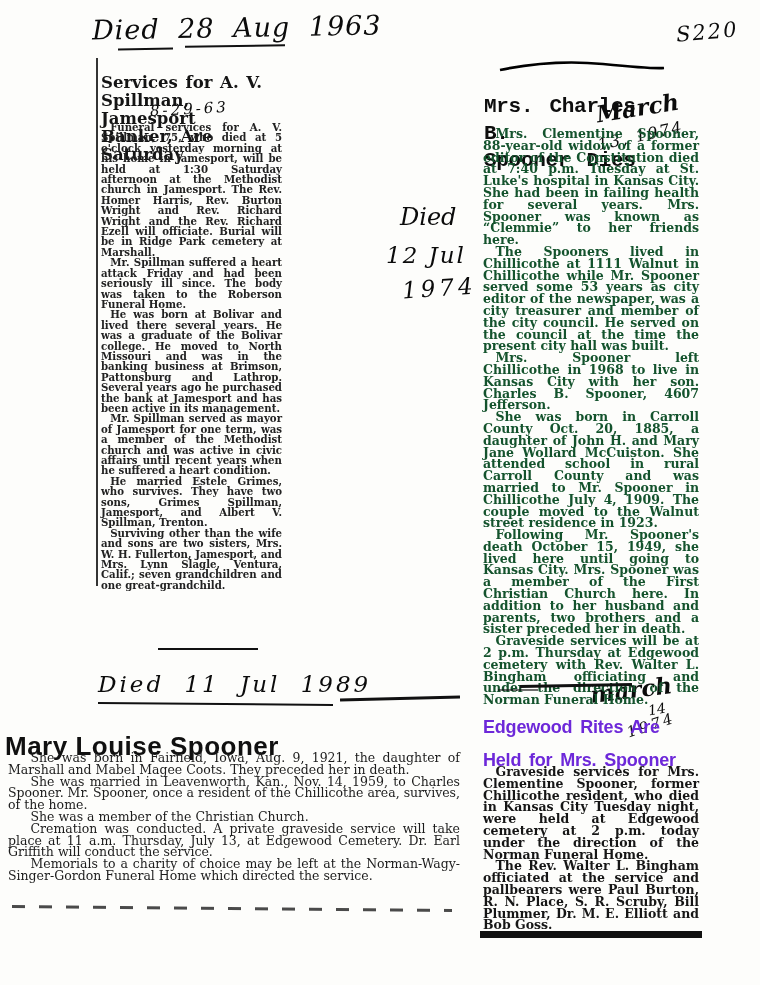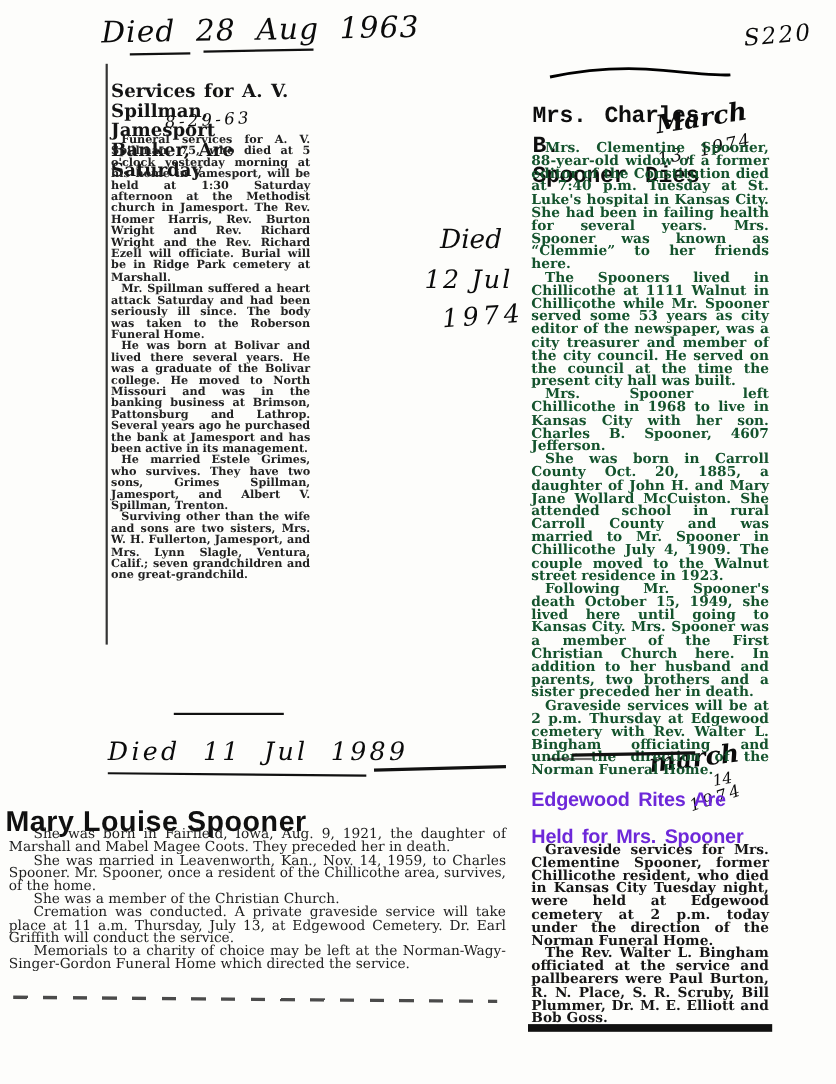--- a/index.html
+++ b/index.html
@@ -97,22 +97,23 @@
   <div class="hw hw-march4">march</div>
   <div class="hw hw-day4">14</div>
   <div class="hw hw-year4">1974</div>
 
   <div class="mark vrule"></div>
   <h2 class="c1-head"><span>Services for A. V.</span><br>
     <span>Spillman, Jamesport</span><br>
     <span>Banker, Are Saturday</span></h2>
   <div class="clip c1-body">
     <p>Funeral services for A. V. Spillman, 75, who died at 5 o'clock yesterday morning at his home in Jamesport, will be held at 1:30 Saturday afternoon at the Methodist church in Jamesport. The Rev. Homer Harris, Rev. Burton Wright and Rev. Richard Wright and the Rev. Richard Ezell will officiate. Burial will be in Ridge Park cemetery at Marshall.</p>
-    <p>Mr. Spillman suffered a heart attack Saturday and had been seriously ill since. The body was taken to the Roberson Funeral Home.</p>
+    <p>Mr. Spillman suffered a heart attack Friday and had been seriously ill since. The body was taken to the Roberson Funeral Home.</p>
     <p>He was born at Bolivar and lived there several years. He was a graduate of the Bolivar college. He moved to North Missouri and was in the banking business at Brimson, Pattonsburg and Lathrop. Several years ago he purchased the bank at Jamesport and has been active in its management.</p>
+    <p>Mr. Spillman served as mayor of Jamesport for one term, was a member of the Methodist church and was active in civic affairs until recent years when he suffered a heart condition.</p>
     <p>He married Estele Grimes, who survives. They have two sons, Grimes Spillman, Jamesport, and Albert V. Spillman, Trenton.</p>
     <p>Surviving other than the wife and sons are two sisters, Mrs. W. H. Fullerton, Jamesport, and Mrs. Lynn Slagle, Ventura, Calif.; seven grandchildren and one great-grandchild.</p>
   </div>
   <div class="mark endrule1"></div>
 
   <svg class="torn" width="170" height="20">
     <path d="M2 14 Q55 3 105 8 T166 12" stroke="#000" stroke-width="2.6" fill="none"></path>
   </svg>
   <h2 class="c2-head"><span>Mrs. Charles B.</span><br>
     <span>Spooner Dies</span></h2>

